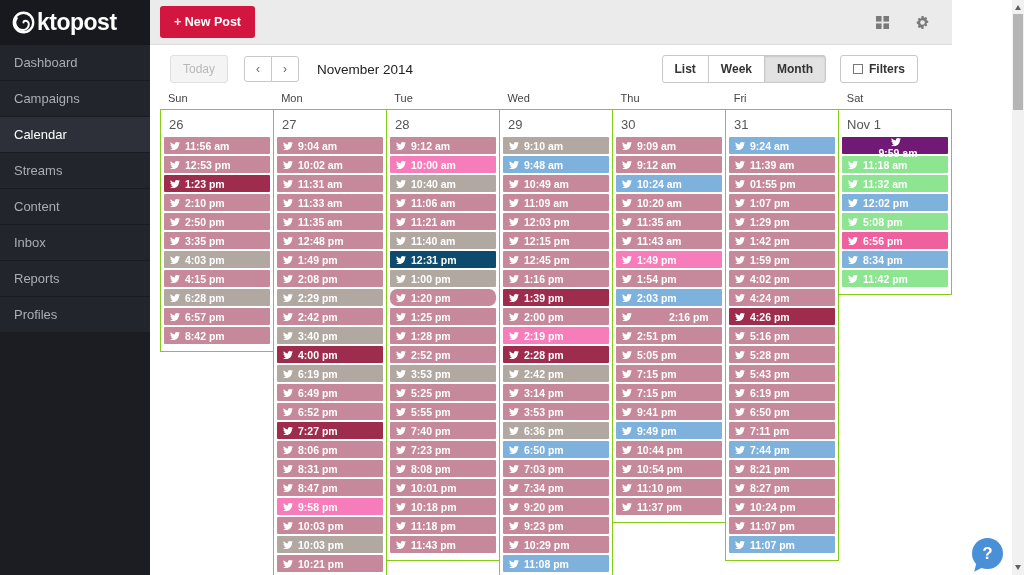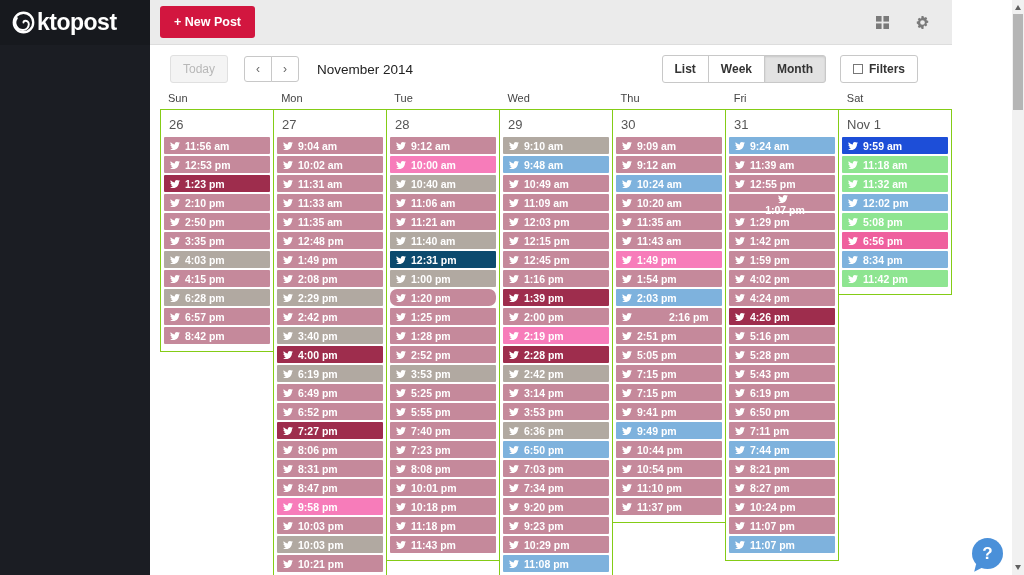--- a/index.html
+++ b/index.html
@@ -89,20 +89,30 @@
 <div class="sidebar">
   <div class="logo">
     <span style="display:flex;">
       <svg viewBox="0 0 26 26" width="23" height="23">
         <circle cx="13" cy="13" r="11" stroke="#fff" stroke-width="2.6" fill="none"></circle>
         <path d="M13 13 a2 2 0 0 1 2 -2 a4 4 0 0 1 4 4 a6.5 6.5 0 0 1 -6.5 6.5 a8.5 8.5 0 0 1 -7 -13.5" stroke="#fff" stroke-width="2.2" fill="none" stroke-linecap="round"></path>
       </svg>
     </span>
     <span class="logo-text">ktopost</span>
   </div>
+  <div class="nav">
+      <div class="nav-item">Dashboard</div>
+      <div class="nav-item">Campaigns</div>
+      <div class="nav-item active">Calendar</div>
+      <div class="nav-item">Streams</div>
+      <div class="nav-item">Content</div>
+      <div class="nav-item">Inbox</div>
+      <div class="nav-item">Reports</div>
+      <div class="nav-item">Profiles</div>
+    </div>
   <div style="flex:1;"></div>
 </div>
 
 <div class="main">
   <div class="topbar">
     <button class="new-post">+ New Post</button>
     <div class="topbar-spacer"></div>
     <span class="topbar-icon">
       <svg viewBox="0 0 14 14" width="13" height="13">
         <rect x="0" y="0" width="6" height="6" fill="#7a7a7a"></rect>
@@ -982,23 +992,23 @@
               </svg>
             </span>
             <span>11:39 am</span>
           </div>
           <div class="entry" style="background: rgb(197, 137, 155);">
             <span class="tw">
               <svg viewBox="0 0 24 24" width="10" height="10">
                 <path fill="#fff" d="M23.95 4.57c-.88.39-1.83.65-2.82.77 1.01-.61 1.79-1.57 2.16-2.72-.95.56-2 .96-3.13 1.18-.9-.96-2.17-1.56-3.59-1.56-2.72 0-4.92 2.2-4.92 4.92 0 .39.04.76.13 1.12C7.69 8.09 4.07 6.13 1.64 3.16c-.43.72-.67 1.56-.67 2.48 0 1.71.87 3.21 2.19 4.1-.81-.03-1.57-.25-2.23-.62v.06c0 2.39 1.69 4.37 3.95 4.83-.41.11-.85.17-1.3.17-.31 0-.62-.03-.92-.08.63 1.95 2.45 3.38 4.6 3.42-1.68 1.32-3.81 2.1-6.1 2.1-.39 0-.78-.02-1.17-.07 2.19 1.39 4.77 2.21 7.56 2.21 9.05 0 14-7.5 14-13.99 0-.21 0-.42-.02-.63.96-.69 1.8-1.56 2.46-2.55z"></path>
               </svg>
             </span>
-            <span>12:55 pm</span>
-          </div>
-          <div class="entry" style="background: rgb(197, 137, 155); flex-direction: column;">
+            <span>01:55 pm</span>
+          </div>
+          <div class="entry" style="background: rgb(197, 137, 155);">
             <span class="tw">
               <svg viewBox="0 0 24 24" width="10" height="10">
                 <path fill="#fff" d="M23.95 4.57c-.88.39-1.83.65-2.82.77 1.01-.61 1.79-1.57 2.16-2.72-.95.56-2 .96-3.13 1.18-.9-.96-2.17-1.56-3.59-1.56-2.72 0-4.92 2.2-4.92 4.92 0 .39.04.76.13 1.12C7.69 8.09 4.07 6.13 1.64 3.16c-.43.72-.67 1.56-.67 2.48 0 1.71.87 3.21 2.19 4.1-.81-.03-1.57-.25-2.23-.62v.06c0 2.39 1.69 4.37 3.95 4.83-.41.11-.85.17-1.3.17-.31 0-.62-.03-.92-.08.63 1.95 2.45 3.38 4.6 3.42-1.68 1.32-3.81 2.1-6.1 2.1-.39 0-.78-.02-1.17-.07 2.19 1.39 4.77 2.21 7.56 2.21 9.05 0 14-7.5 14-13.99 0-.21 0-.42-.02-.63.96-.69 1.8-1.56 2.46-2.55z"></path>
               </svg>
             </span>
             <span>1:07 pm</span>
           </div>
           <div class="entry" style="background: rgb(197, 137, 155);">
             <span class="tw">
               <svg viewBox="0 0 24 24" width="10" height="10">
@@ -1141,21 +1151,21 @@
                 <path fill="#fff" d="M23.95 4.57c-.88.39-1.83.65-2.82.77 1.01-.61 1.79-1.57 2.16-2.72-.95.56-2 .96-3.13 1.18-.9-.96-2.17-1.56-3.59-1.56-2.72 0-4.92 2.2-4.92 4.92 0 .39.04.76.13 1.12C7.69 8.09 4.07 6.13 1.64 3.16c-.43.72-.67 1.56-.67 2.48 0 1.71.87 3.21 2.19 4.1-.81-.03-1.57-.25-2.23-.62v.06c0 2.39 1.69 4.37 3.95 4.83-.41.11-.85.17-1.3.17-.31 0-.62-.03-.92-.08.63 1.95 2.45 3.38 4.6 3.42-1.68 1.32-3.81 2.1-6.1 2.1-.39 0-.78-.02-1.17-.07 2.19 1.39 4.77 2.21 7.56 2.21 9.05 0 14-7.5 14-13.99 0-.21 0-.42-.02-.63.96-.69 1.8-1.56 2.46-2.55z"></path>
               </svg>
             </span>
             <span>11:07 pm</span>
           </div>
         </div>
       </div>
       <div class="daycol">
         <div class="daynum">Nov 1</div>
         <div class="entries">
-          <div class="entry" style="background: #1d4ed8;">
+          <div class="entry" style="background: #701a75; flex-direction: column;">
             <span class="tw">
               <svg viewBox="0 0 24 24" width="10" height="10">
                 <path fill="#fff" d="M23.95 4.57c-.88.39-1.83.65-2.82.77 1.01-.61 1.79-1.57 2.16-2.72-.95.56-2 .96-3.13 1.18-.9-.96-2.17-1.56-3.59-1.56-2.72 0-4.92 2.2-4.92 4.92 0 .39.04.76.13 1.12C7.69 8.09 4.07 6.13 1.64 3.16c-.43.72-.67 1.56-.67 2.48 0 1.71.87 3.21 2.19 4.1-.81-.03-1.57-.25-2.23-.62v.06c0 2.39 1.69 4.37 3.95 4.83-.41.11-.85.17-1.3.17-.31 0-.62-.03-.92-.08.63 1.95 2.45 3.38 4.6 3.42-1.68 1.32-3.81 2.1-6.1 2.1-.39 0-.78-.02-1.17-.07 2.19 1.39 4.77 2.21 7.56 2.21 9.05 0 14-7.5 14-13.99 0-.21 0-.42-.02-.63.96-.69 1.8-1.56 2.46-2.55z"></path>
               </svg>
             </span>
             <span>9:59 am</span>
           </div>
           <div class="entry" style="background: rgb(142, 229, 145);">
             <span class="tw">
               <svg viewBox="0 0 24 24" width="10" height="10">

